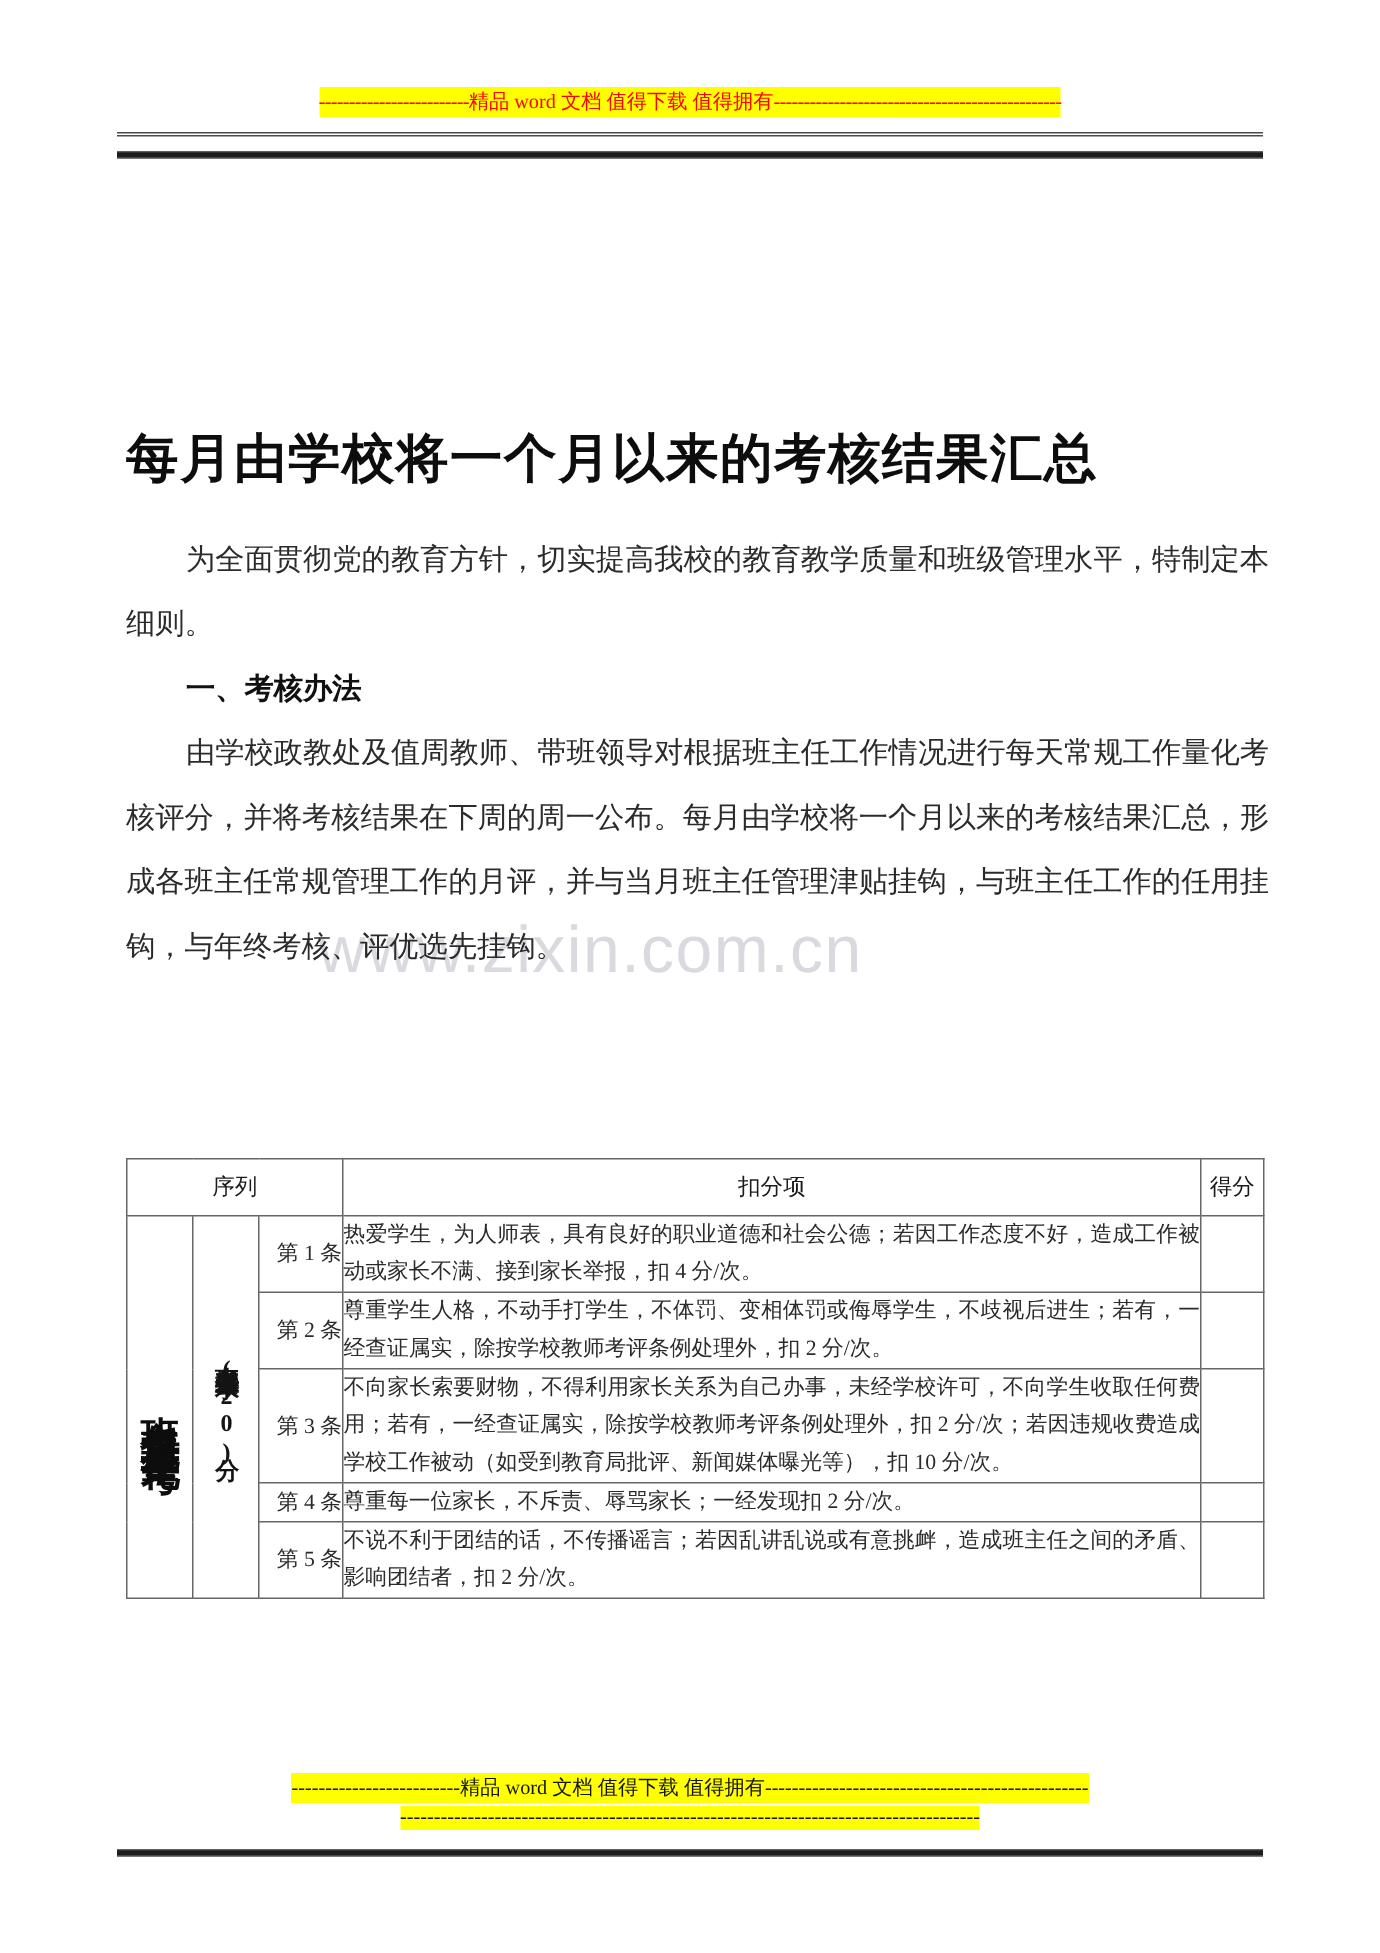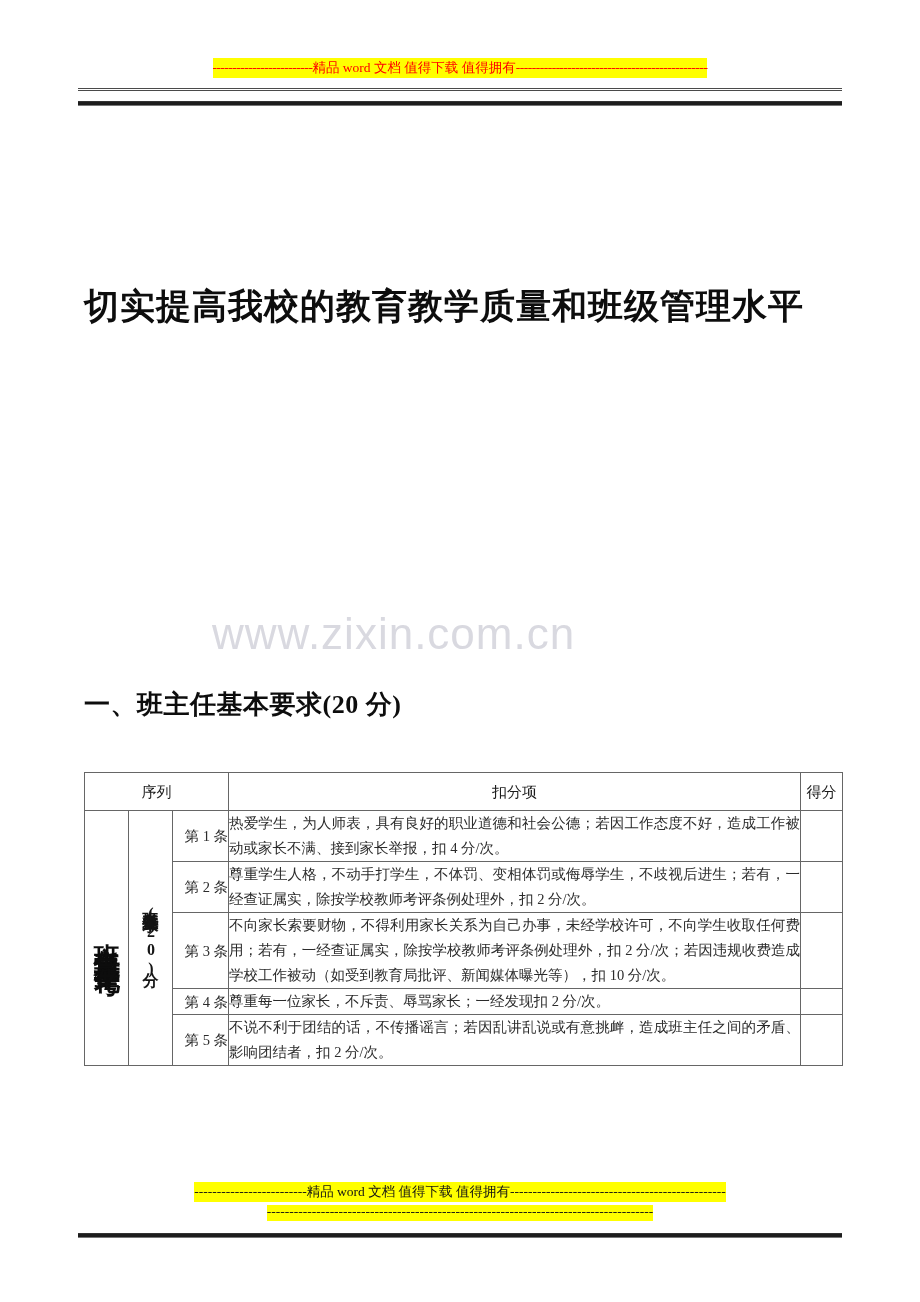--- a/index.html
+++ b/index.html
@@ -247,24 +247,28 @@
 <div class="page">
 
   <div class="hdr-wrap">
     <span class="hdr-band"><span class="dash">-------------------------</span><span class="cn">精品 word 文档  值得下载  值得拥有</span><span class="dash">------------------------------------------------</span></span>
   </div>
   <div class="rule-top-1"></div>
   <div class="rule-top-2"></div>
 
   <div class="watermark">www.zixin.com.cn</div>
 
-  <div class="doc-title">切实提高我校的教育教学质量和班级管理水平</div>
-
-
-  <div class="sec-heading">一、班主任基本要求(20 分)</div>
+  <div class="doc-title">每月由学校将一个月以来的考核结果汇总</div>
+
+  <div class="body-block">
+    <p class="para indent">为全面贯彻党的教育方针，切实提高我校的教育教学质量和班级管理水平，特制定本细则。</p>
+    <p class="heading-sub">一、考核办法</p>
+    <p class="para indent">由学校政教处及值周教师、带班领导对根据班主任工作情况进行每天常规工作量化考核评分，并将考核结果在下周的周一公布。每月由学校将一个月以来的考核结果汇总，形成各班主任常规管理工作的月评，并与当月班主任管理津贴挂钩，与班主任工作的任用挂钩，与年终考核、评优选先挂钩。</p>
+  </div>
+
 
   <table class="score-table">
     <colgroup>
       <col class="col-a">
         <col class="col-b">
         <col class="col-c">
         <col class="col-d">
         <col class="col-e">
     </colgroup>
     <thead>

